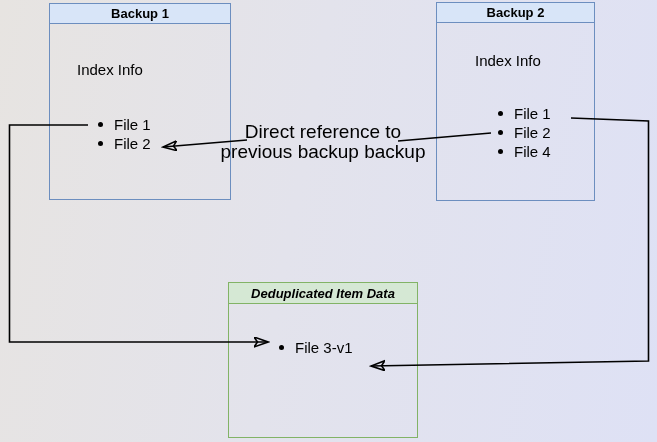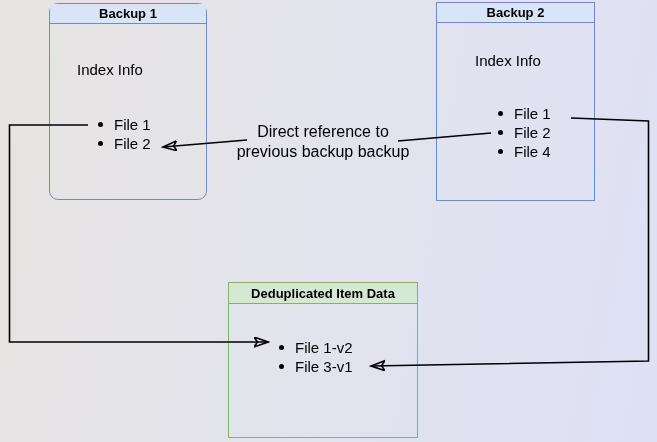--- a/index.html
+++ b/index.html
@@ -4,42 +4,42 @@
 <style>
   * { margin:0; padding:0; box-sizing:border-box; }
   html,body { width:657px; height:442px; overflow:hidden; }
   #stage {
     position:relative; width:657px; height:442px;
     background:linear-gradient(100deg,#e7e4e1 0%,#e3e3ec 45%,#dee1f5 100%);
     font-family:"Liberation Sans",sans-serif; color:#000;
   }
   .box { position:absolute; border:1.5px solid; background:transparent; }
   .box.blue  { border-color:#6c8ebf; }
-  .box.green { border-color:#82b366; }
+  .box.green { border-color:#82b366;font-style:italic; }
   .box-header {
     display:flex; align-items:center; justify-content:center;
     font-size:13px; font-weight:bold; border-bottom:1.5px solid;
   }
   .blue  .box-header { background:#d8e5f8; border-color:#6c8ebf; height:20px; }
   .green .box-header { background:#d5e8d4; border-color:#82b366; height:21px; }
-  #backup1-box { left:49px;  top:3px;   width:158px; height:197px;border-radius:9px; }
+  #backup1-box { left:49px;  top:3px;   width:182px; height:197px; }
   #backup2-box { left:436px; top:2px;   width:159px; height:199px; }
   #dedup-box   { left:228px; top:282px; width:190px; height:156px; }
   .index-label { position:absolute; font-size:15px; line-height:16px; }
   #index-label-1 { left:77px;  top:62px; }
   #index-label-2 { left:475px; top:53px; }
   .list { position:absolute; }
   .li { display:flex; align-items:center; height:19px; font-size:15px; }
   .dot { width:5px; height:5px; border-radius:50%; background:#000; margin-right:11px; flex:none; }
   #backup1-list { left:98px;  top:115px; }
   #backup2-list { left:498px; top:104px; }
   #dedup-list   { left:279px; top:338px; }
   #annotation {
     position:absolute; left:323px; top:122px; transform:translateX(-50%);
-    text-align:center; font-size:16px; line-height:20px; white-space:nowrap;
+    text-align:center; font-size:19px; line-height:20px; white-space:nowrap;
   }
   #arrow-layer { position:absolute; left:0; top:0; width:657px; height:442px; pointer-events:none; }
   #arrow-layer path { stroke:#000; stroke-width:1.6; fill:none; stroke-linejoin:miter; }
 </style>
 </head>
 <body>
 
 <div id="stage">
 
   <div class="box blue" id="backup1-box">
@@ -81,24 +81,20 @@
   </div>
 
   <div class="box green" id="dedup-box">
     <div class="box-header">
       <span>Deduplicated Item Data</span>
     </div>
   </div>
   <div class="list" id="dedup-list">
     <div class="li">
       <span class="dot"></span>
-      <span>File 1-v2</span>
-    </div>
-    <div class="li">
-      <span class="dot"></span>
       <span>File 3-v1</span>
     </div>
   </div>
 
   <div id="annotation">
     <div>Direct reference to</div>
     <div>previous backup backup</div>
   </div>
 
   <svg id="arrow-layer" width="657" height="442" viewBox="0 0 657 442" xmlns="http://www.w3.org/2000/svg">

